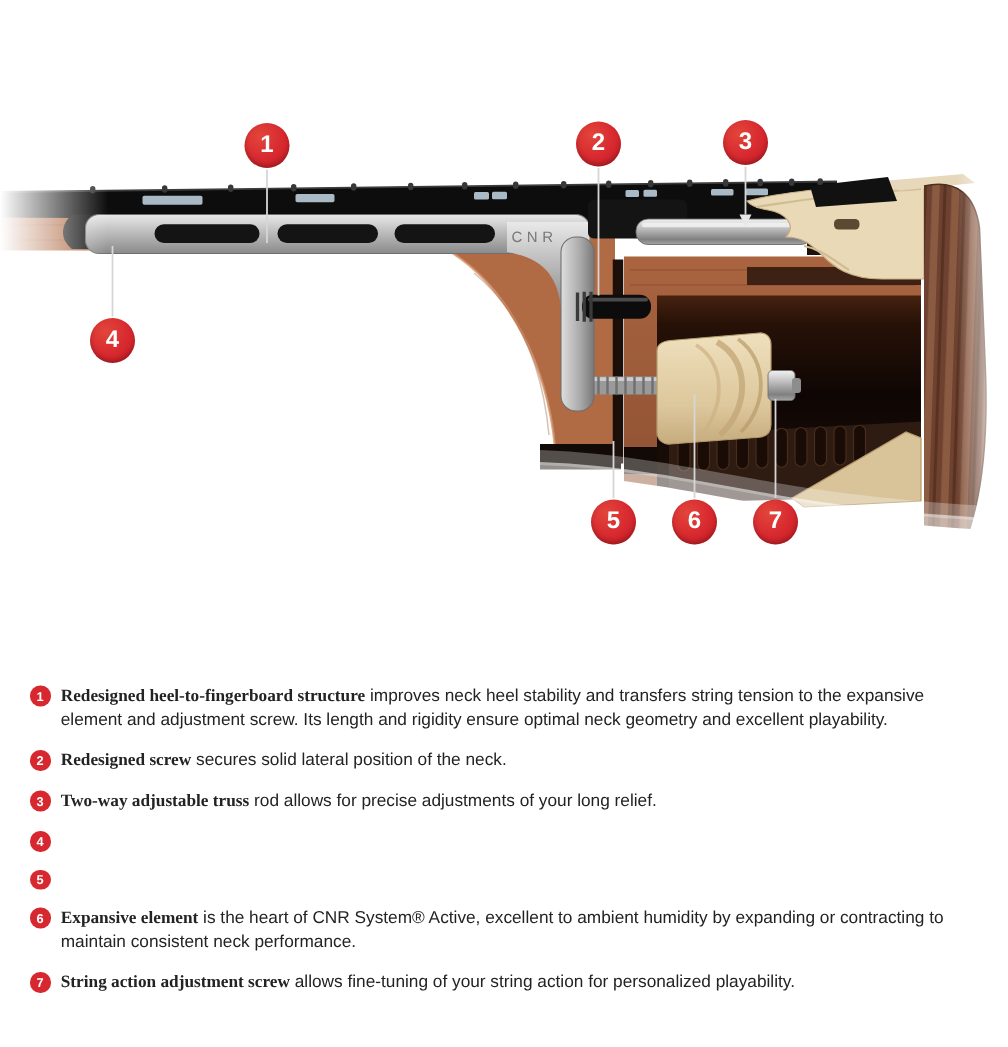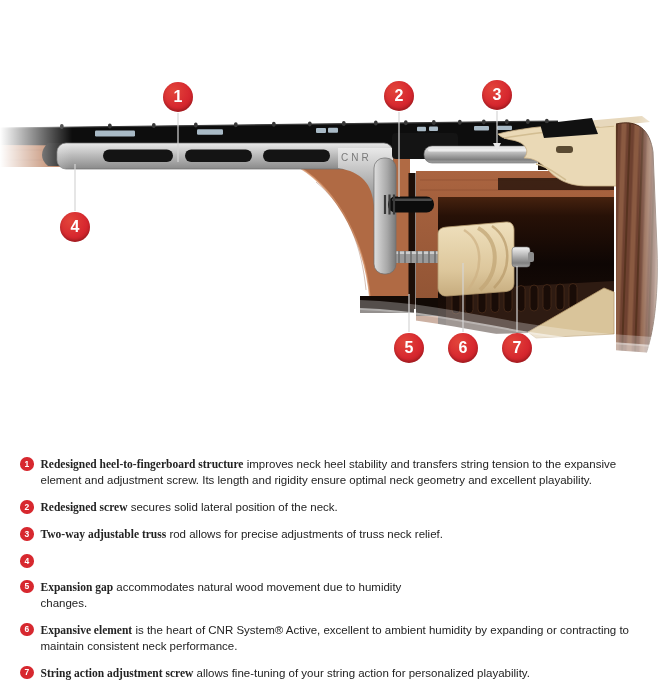--- a/index.html
+++ b/index.html
@@ -238,28 +238,27 @@
   <div class="legend-item">
     <span class="num">1</span>
     <p><b>Redesigned heel-to-fingerboard structure</b> <span>improves neck heel stability and transfers string tension to the expansive element and adjustment screw. Its length and rigidity ensure optimal neck geometry and excellent playability.</span></p>
   </div>
   <div class="legend-item">
     <span class="num">2</span>
     <p><b>Redesigned screw</b> <span>secures solid lateral position of the neck.</span></p>
   </div>
   <div class="legend-item">
     <span class="num">3</span>
-    <p><b>Two-way adjustable truss</b> <span>rod allows for precise adjustments of truss neck relief.</span></p>
+    <p><b>Two-way adjustable truss</b> <span>rod allows for precise adjustments of your long relief.</span></p>
   </div>
   <div class="legend-item">
     <span class="num">4</span>
   </div>
   <div class="legend-item narrow">
     <span class="num">5</span>
-    <p><b>Expansion gap</b> <span>accommodates natural wood movement due to humidity changes.</span></p>
   </div>
   <div class="legend-item">
     <span class="num">6</span>
     <p><b>Expansive element</b> <span>is the heart of CNR System® Active, excellent to ambient humidity by expanding or contracting to maintain consistent neck performance.</span></p>
   </div>
   <div class="legend-item">
     <span class="num">7</span>
     <p><b>String action adjustment screw</b> <span>allows fine-tuning of your string action for personalized playability.</span></p>
   </div>
 </div>

